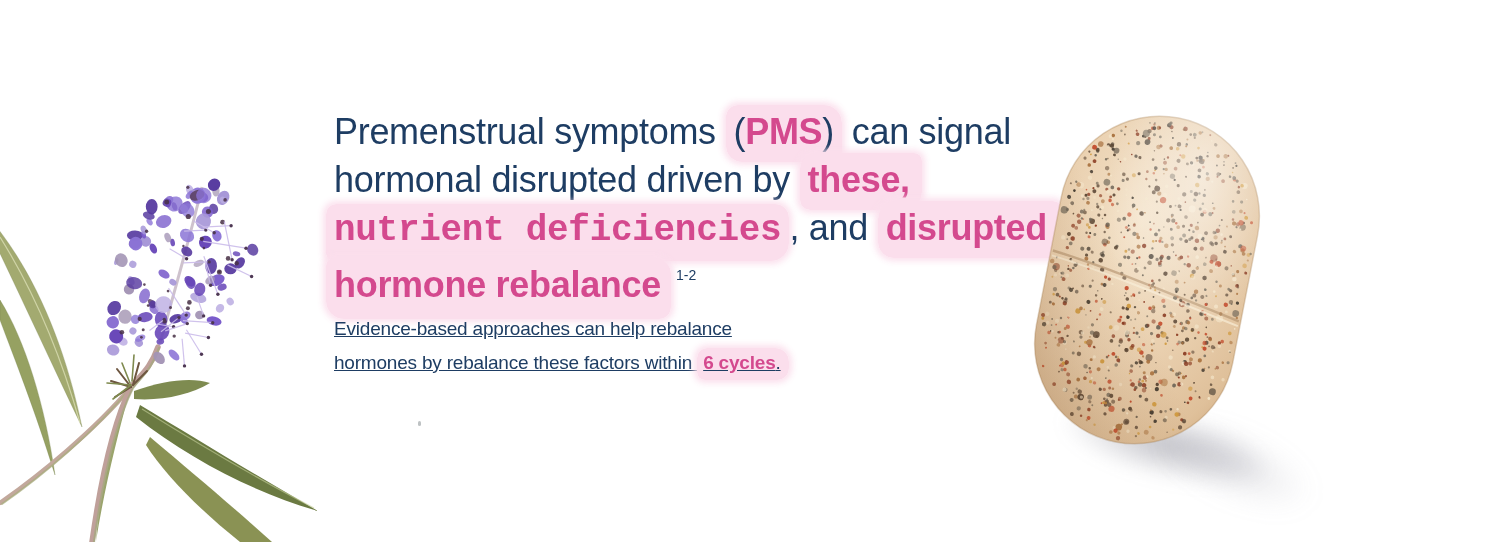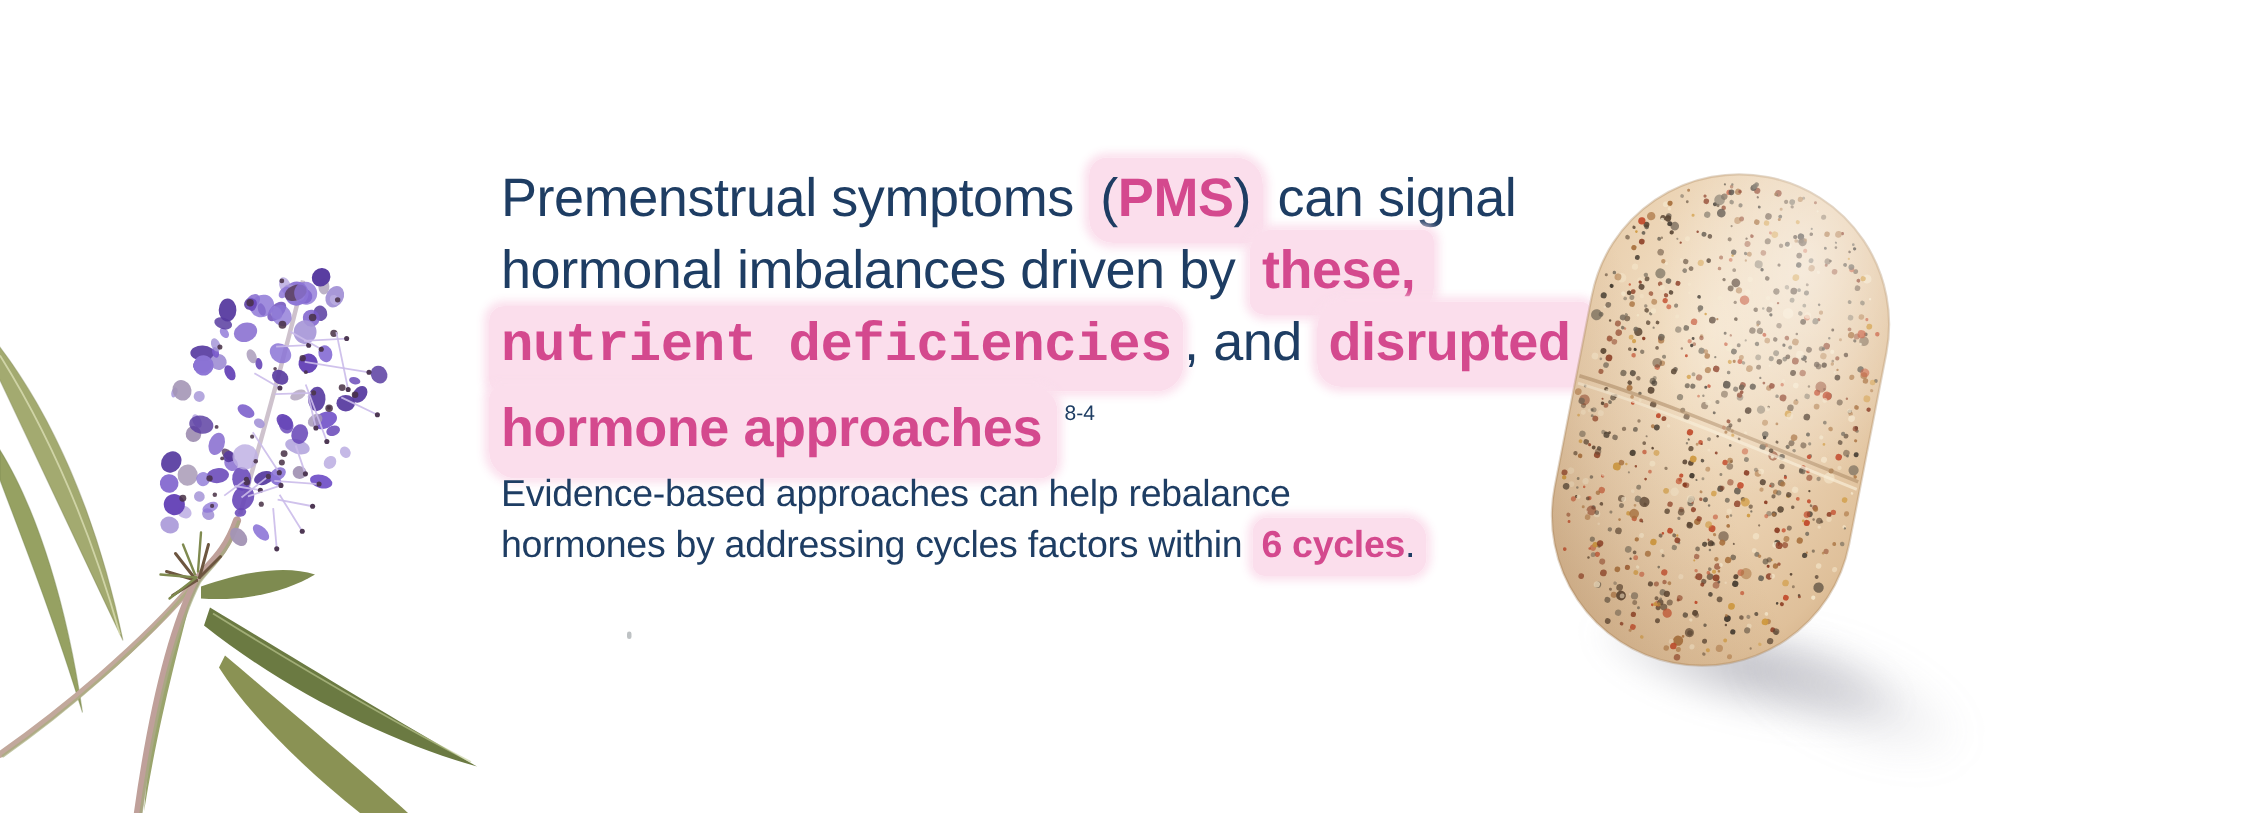--- a/index.html
+++ b/index.html
@@ -15,22 +15,22 @@
   .hl{background:#fbdeec;box-shadow:0 0 6px 3px rgba(251,222,236,0.95);
       padding:6px 8px 10px 8px;}
   .hl.r1{border-radius:12px 18px 10px 16px;}
   .hl.r2{border-radius:16px 8px 18px 10px;padding-right:12px;}
   .hl.r3{border-radius:10px 14px 18px 8px;margin-left:-8px;font-family:Liberation Mono, monospace;}
   .hl.r4{border-radius:18px 10px 8px 16px;padding-right:16px;}
   .hl.r5{border-radius:8px 16px 12px 18px;margin-left:-8px;padding-bottom:14px;padding-right:10px;}
   .hl.r6{border-radius:10px 14px 12px 8px;padding:4px 8px 7px 6px;}
   sup.refs{font-size:14px;letter-spacing:0;font-weight:400;color:#1e3d63;
            position:relative;top:-4px;margin-left:5px;vertical-align:super;}
-  p.subtext{margin:3px 0 0 0;font-size:25px;line-height:34px;font-weight:400;
-            color:#1e3d63;letter-spacing:-0.2px;}
+  p.subtext{margin:3px 0 0 0;font-size:19px;line-height:34px;font-weight:400;
+            color:#1e3d63;letter-spacing:-0.2px;text-decoration:underline;}
 
   
   .flower{position:absolute;left:0;top:145px;width:320px;height:397px;}
 
   
   .pill{position:absolute;left:1022px;top:95px;width:270px;height:410px;}
   .pill svg{position:absolute;left:0;top:0;z-index:2;}
   .pill-shadow{position:absolute;z-index:1;border-radius:50%;}
   .pill-shadow.s1{left:33px;top:315px;width:220px;height:70px;
       background:radial-gradient(ellipse at center,rgba(95,95,112,0.38) 0%,rgba(95,95,112,0) 70%);
@@ -236,26 +236,26 @@
           <line x1="169.6" y1="103.8" x2="186.6" y2="113.7" stroke="#cbbcea" stroke-width="1.2" opacity="0.9"></line>
           <circle cx="186.6" cy="113.7" r="1.7" fill="#4e3854"></circle>
           <line x1="165.3" y1="185.9" x2="187.3" y2="178.6" stroke="#cbbcea" stroke-width="1.2" opacity="0.9"></line>
           <circle cx="187.3" cy="178.6" r="1.7" fill="#4e3854"></circle>
         </g>
     </svg>
   </div>
 
   <div class="text-block">
     <h1 class="headline"><span class="navy">Premenstrual symptoms </span><span class="hl r1"><span class="navy">(</span><span class="pink">PMS</span><span class="navy">)</span></span><span class="navy"> can signal</span><br>
-      <span class="navy">hormonal imbalances driven by </span><span class="hl r2 pink">these,</span><br>
+      <span class="navy">hormonal disrupted driven by </span><span class="hl r2 pink">these,</span><br>
       <span class="hl r3 pink">nutrient deficiencies</span><span class="navy">, and </span><span class="hl r4 pink">disrupted</span><br>
-      <span class="hl r5 pink">hormone approaches</span><sup class="refs">8-4</sup>
+      <span class="hl r5 pink">hormone rebalance</span><sup class="refs">1-2</sup>
     </h1>
     <p class="subtext"><span class="navy">Evidence-based approaches can help rebalance</span><br>
-      <span class="navy">hormones by addressing cycles factors within </span><span class="hl r6"><span class="pink">6 cycles</span><span class="navy">.</span></span>
+      <span class="navy">hormones by rebalance these factors within </span><span class="hl r6"><span class="pink">6 cycles</span><span class="navy">.</span></span>
     </p>
   </div>
 
   <div class="pill" aria-label="speckled-oval-supplement-tablet-photo">
     <div class="pill-shadow s1"></div>
     <div class="pill-shadow s2"></div>
     <svg width="250" height="380" viewBox="0 0 250 380">
       <defs>
         <radialGradient id="pillBase" cx="42%" cy="32%" r="80%">
           <stop offset="0%" stop-color="#f4e3ca"></stop>

